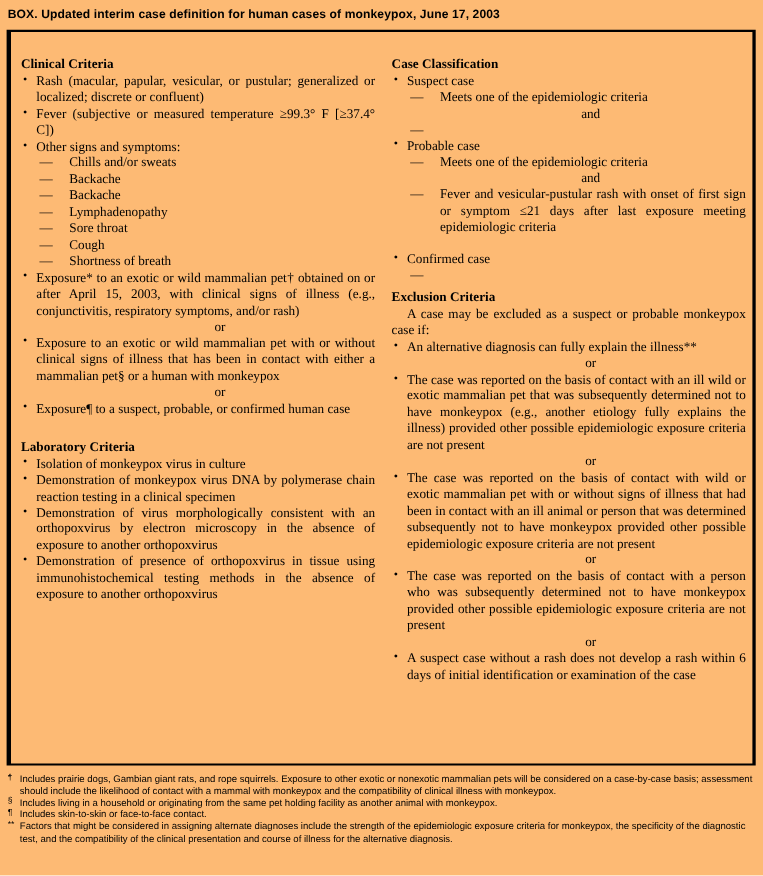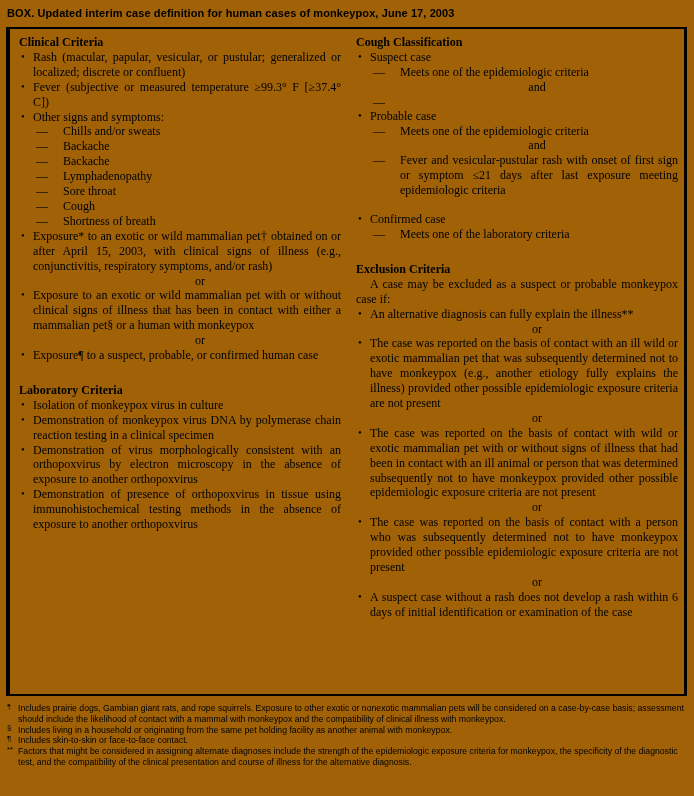--- a/index.html
+++ b/index.html
@@ -1,19 +1,19 @@
 <!DOCTYPE html>
 <html><head>
 <meta charset="utf-8">
 <style>
   * { box-sizing: border-box; }
   html, body { margin: 0; padding: 0; background: #fff; }
   .page {
     width: 694px; height: 796px; position: relative;
-    background: #a16207; color: #000; overflow: hidden;
+    background: #fdba74; color: #000; overflow: hidden;
     padding: 5px 4px 0 6px;
     font-family: "Liberation Serif", serif;
   }
   .box-title {
     font-family: "Liberation Sans", sans-serif;
     font-weight: bold; font-size: 11px; line-height: 13px;
     margin: 2px 0 7px 1px; letter-spacing: 0.1px;
   }
   .case-box {
     width: 681px; height: 669px;
@@ -23,21 +23,21 @@
     overflow: hidden;
   }
   .col {
     width: 322px; flex: 0 0 322px;
     font-size: 12px; line-height: 14.9px;
     text-align: justify;
   }
   .sec-heading {
     font-weight: bold; margin-top: 20px; text-align: left;
   }
-  .sec-heading.first { margin-top: 2px; }
+  .sec-heading.first { margin-top: 18px; }
   .bullet { position: relative; padding-left: 14px; }
   .bullet .bm { position: absolute; left: 2px; top: -1px; font-size: 11px; }
   .dash { position: relative; padding-left: 44px; }
   .dash .dm { position: absolute; left: 17px; top: 0; }
   .conj { text-align: center; padding-left: 40px; }
   .group { margin-top: 14px; }
   .group.first { margin-top: 0; }
   .intro { text-indent: 14px; margin: 0; }
   .footnotes {
     margin: 7px 0 0 1px;
@@ -141,21 +141,21 @@
           <span class="bm">•</span>
           <span>Demonstration of presence of orthopoxvirus in tissue using immunohistochemical testing methods in the absence of exposure to another orthopoxvirus</span>
         </div>
       </div>
 
     </div>
 
     <div class="col">
 
       <div>
-        <div class="sec-heading first">Cough Classification</div>
+        <div class="sec-heading first">Case Classification</div>
 
         <div class="group first">
           <div class="bullet">
             <span class="bm">•</span>
             <span>Suspect case</span>
           </div>
           <div class="dash">
             <span class="dm">—</span>
             <span>Meets one of the epidemiologic criteria</span>
           </div>
@@ -181,21 +181,20 @@
           </div>
         </div>
 
         <div class="group">
           <div class="bullet">
             <span class="bm">•</span>
             <span>Confirmed case</span>
           </div>
           <div class="dash">
             <span class="dm">—</span>
-            <span>Meets one of the laboratory criteria</span>
           </div>
         </div>
       </div>
 
       <div>
         <div class="sec-heading">Exclusion Criteria</div>
         <p class="intro">A case may be excluded as a suspect or probable monkeypox case if:</p>
         <div class="bullet">
           <span class="bm">•</span>
           <span>An alternative diagnosis can fully explain the illness**</span>

